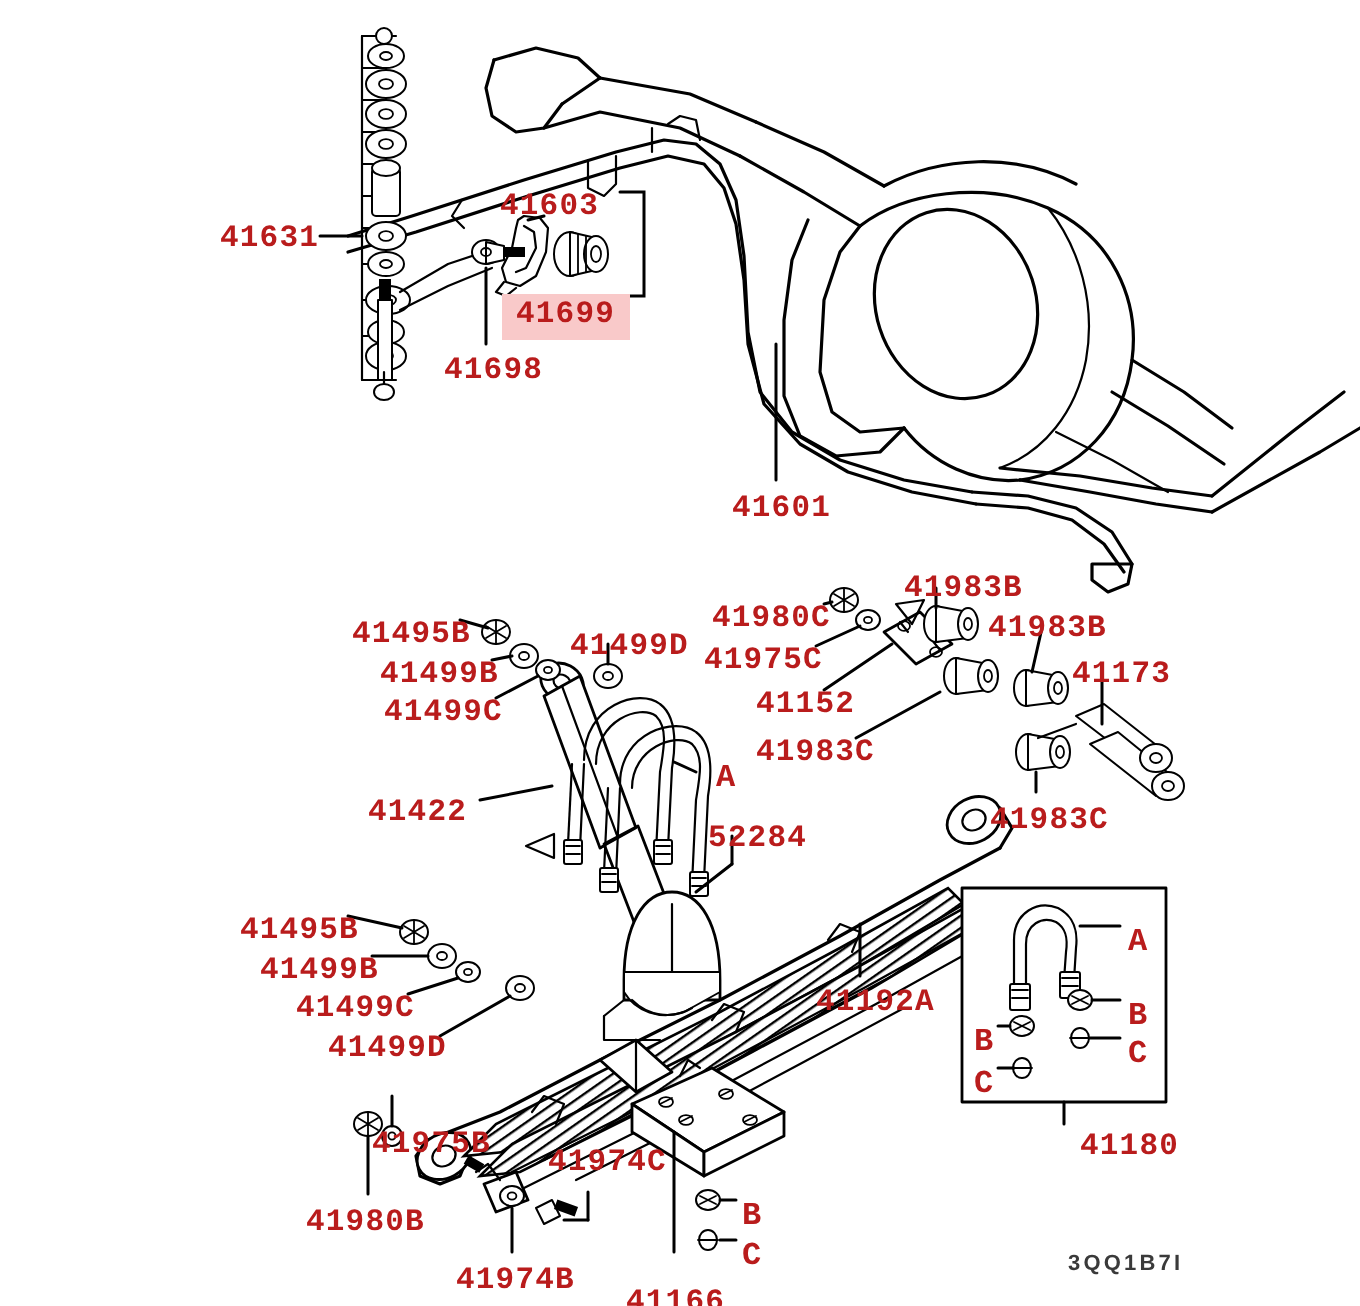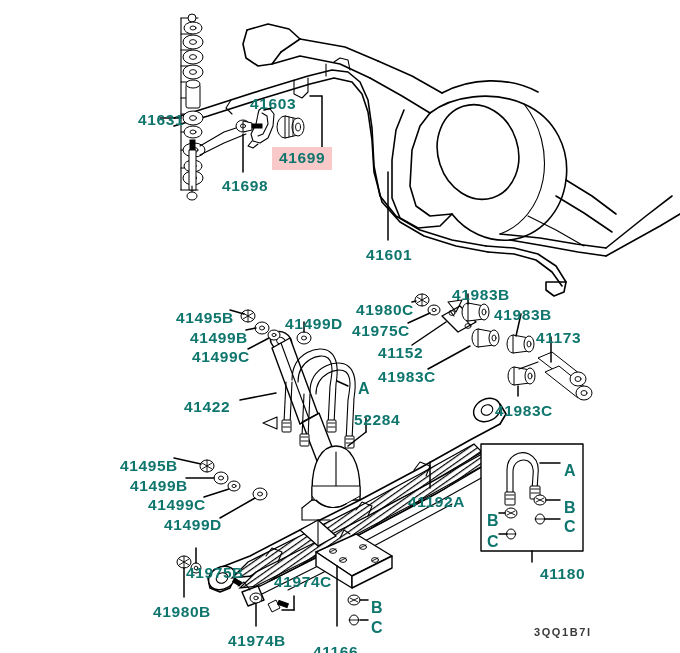--- a/index.html
+++ b/index.html
@@ -13,25 +13,25 @@
   .ln{fill:none;stroke:#000;stroke-width:1.6;stroke-linejoin:round;stroke-linecap:round;}
   .ln-thin{fill:none;stroke:#000;stroke-width:1.1;stroke-linejoin:round;stroke-linecap:round;}
   .ln-hair{fill:none;stroke:#000;stroke-width:0.9;stroke-linecap:round;}
   .lead{fill:none;stroke:#000;stroke-width:1.5;stroke-linecap:round;}
   .solid{fill:#000;stroke:#000;stroke-width:1;}
   .white{fill:#fff;stroke:#000;stroke-width:1.4;stroke-linejoin:round;}
   .white-thin{fill:#fff;stroke:#000;stroke-width:1;stroke-linejoin:round;}
   .hatch{fill:url(#hatchpat);stroke:#000;stroke-width:1.3;}
   .lbl{
     position:absolute;
-    font-family:Liberation Sans, sans-serif;
+    font-family:Liberation Mono, monospace;
     font-size:15.5px;
     font-weight:700;
     letter-spacing:0.6px;
-    color:#0f766e;
+    color:#b91c1c;
     white-space:nowrap;
     line-height:1;
   }
   .lbl.alpha{font-size:16px;font-weight:700;letter-spacing:0;}
   .lbl-hl{
     background:#f9c9c9;
     padding:3px 7px 4px 7px;
   }
   .code{
     position:absolute;
@@ -405,23 +405,23 @@
     <line class="lead" x1="468" y1="294" x2="468" y2="304"></line>
     <line class="lead" x1="521" y1="314" x2="516" y2="336"></line>
     <line class="lead" x1="551" y1="337" x2="551" y2="362"></line>
     <line class="lead" x1="518" y1="396" x2="518" y2="386"></line>
     <line class="lead" x1="430" y1="488" x2="430" y2="462"></line>
   </g>
 
 </svg>
 
 <div id="label-layer">
-    <div class="lbl" style="left: 110px; top: 112px; margin-left: 28px;">41631</div>
+    <div class="lbl" style="left: 110px; top: 112px;">41631</div>
     <div class="lbl" style="left: 250px; top: 96px;">41603</div>
-    <div class="lbl lbl-hl" style="left: 272px; top: 147px;">41699</div>
+    <div class="lbl lbl-hl" style="left: 251px; top: 147px;">41699</div>
     <div class="lbl" style="left: 222px; top: 178px;">41698</div>
     <div class="lbl" style="left: 366px; top: 247px; text-align: right;">41601</div>
     <div class="lbl" style="left: 176px; top: 310px;">41495B</div>
     <div class="lbl" style="left: 190px; top: 330px;">41499B</div>
     <div class="lbl" style="left: 192px; top: 349px;">41499C</div>
     <div class="lbl" style="left: 285px; top: 316px;">41499D</div>
     <div class="lbl" style="left: 184px; top: 399px;">41422</div>
     <div class="lbl" style="left: 120px; top: 458px;">41495B</div>
     <div class="lbl" style="left: 130px; top: 478px;">41499B</div>
     <div class="lbl" style="left: 148px; top: 497px;">41499C</div>

